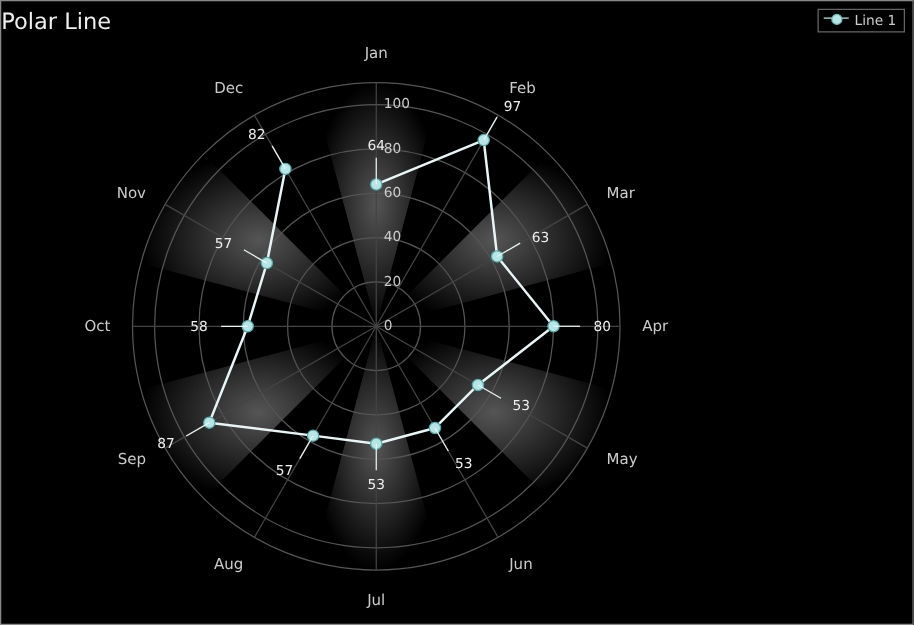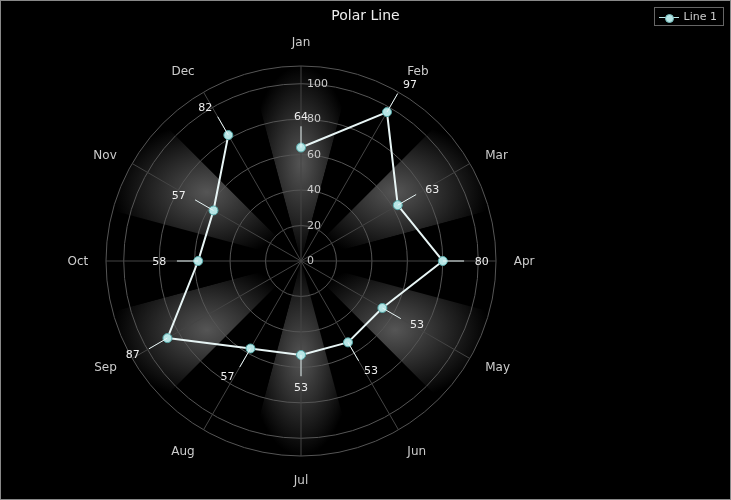--- a/index.html
+++ b/index.html
@@ -17,37 +17,36 @@
     width: 731px;
     height: 500px;
     box-sizing: border-box;
     border: 1px solid #888;
   }
   #title {
     position: absolute;
     top: 6px;
     left: 0;
     width: 100%;
-    text-align: center;
     color: #eee;
-    font-size: 14px;
+    font-size: 18px;
   }
   #legend {
     position: absolute;
     right: 6px;
     top: 6px;
     background: rgba(0,0,0,0.6);
     border: 1px solid #666;
     padding: 2px 6px 2px 4px;
     font-size: 11px;
     color: #ccc;
   }
   #legend .row {
     display: flex;
-    align-items: flex-end;
+    align-items: flex-start;
     gap: 5px;
   }
   #legend .swatch {
     width: 20px;
     height: 10px;
     position: relative;
   }
   #legend .swatch .line {
     position: absolute;
     top: 4px; left: 0; right: 0;

